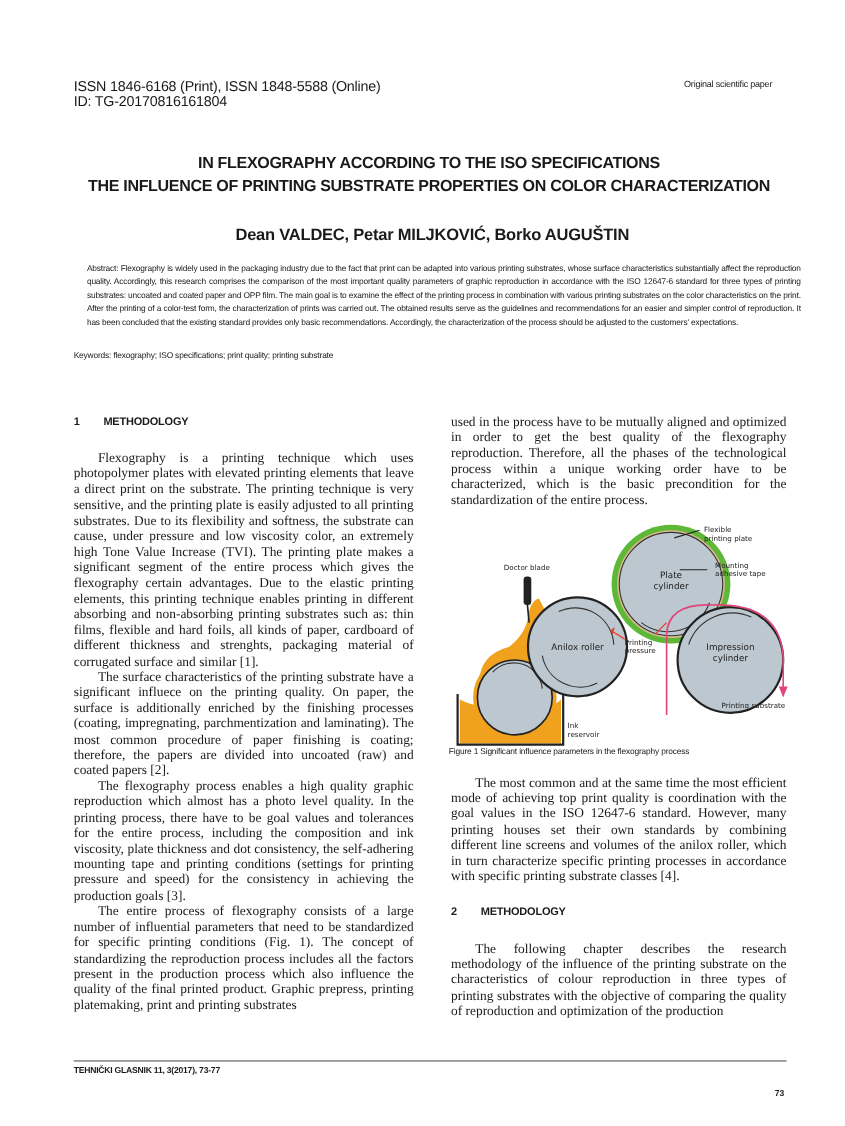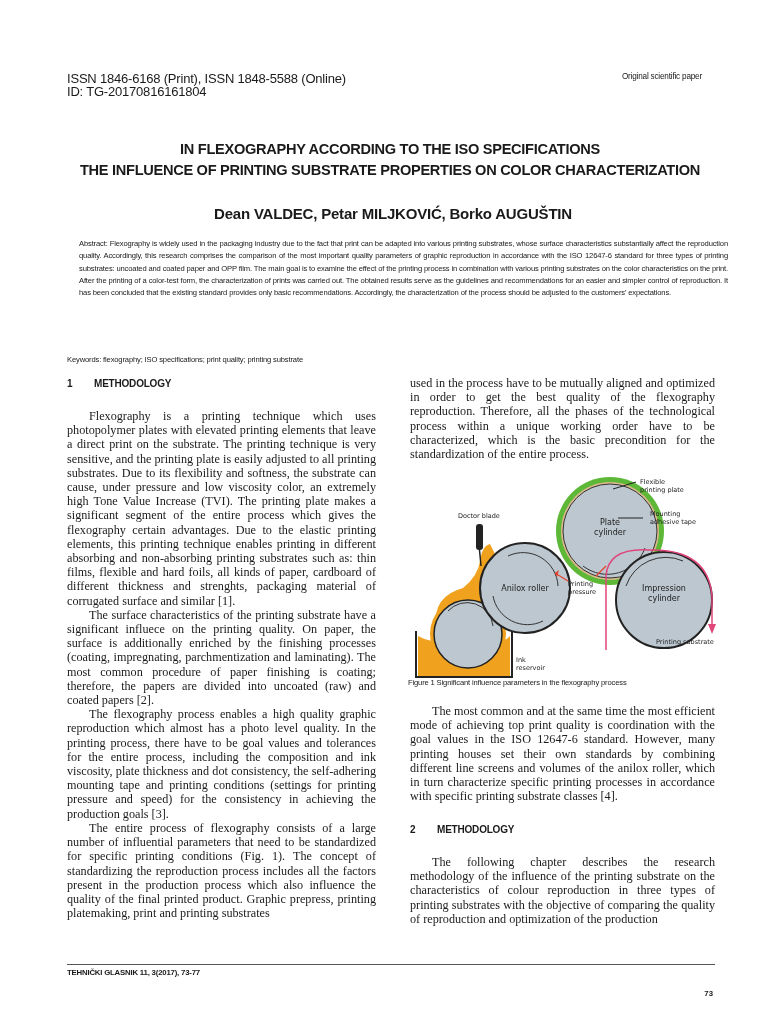--- a/index.html
+++ b/index.html
@@ -8,21 +8,21 @@
   .sans { font-family: "Liberation Sans", "DejaVu Sans", sans-serif; }
   .serif { font-family: "Liberation Serif", "DejaVu Serif", serif; }
 
   .hdr-left { left: 67px; top: 72px; font-size: 13px; line-height: 13px; letter-spacing: -0.2px; }
   .hdr-right { right: 66px; top: 72px; font-size: 8.2px; font-weight: normal; letter-spacing: -0.2px; }
 
   .title { left: 60px; width: 660px; top: 139px; text-align: center; font-size: 14.6px; font-weight: bold; line-height: 21px; letter-spacing: -0.3px; }
   .authors { left: 63px; width: 660px; top: 205px; text-align: center; font-size: 15px; font-weight: bold; letter-spacing: -0.2px; }
 
   .abstract { left: 67px; width: 649px; top: 238px; font-size: 7.6px; line-height: 12.3px; text-align: justify; letter-spacing: -0.15px; margin-left: 12px; }
-  .keywords { left: 67px; top: 355px; font-size: 7.6px; letter-spacing: -0.15px; }
+  .keywords { left: 67px; top: 318px; font-size: 7.6px; letter-spacing: -0.15px; }
 
   .h1 { font-size: 10px; font-weight: bold; letter-spacing: -0.2px; }
   .h1 .num { display: inline-block; width: 27px; }
 
   .col { font-size: 12.2px; line-height: 14.2px; text-align: justify; }
   .col p { margin: 0; text-indent: 22px; }
   .col p.noind { text-indent: 0; }
 
   .left-col { left: 67px; width: 309px; top: 409px; }
   .right-col-a { left: 410px; width: 305px; top: 376px; }

